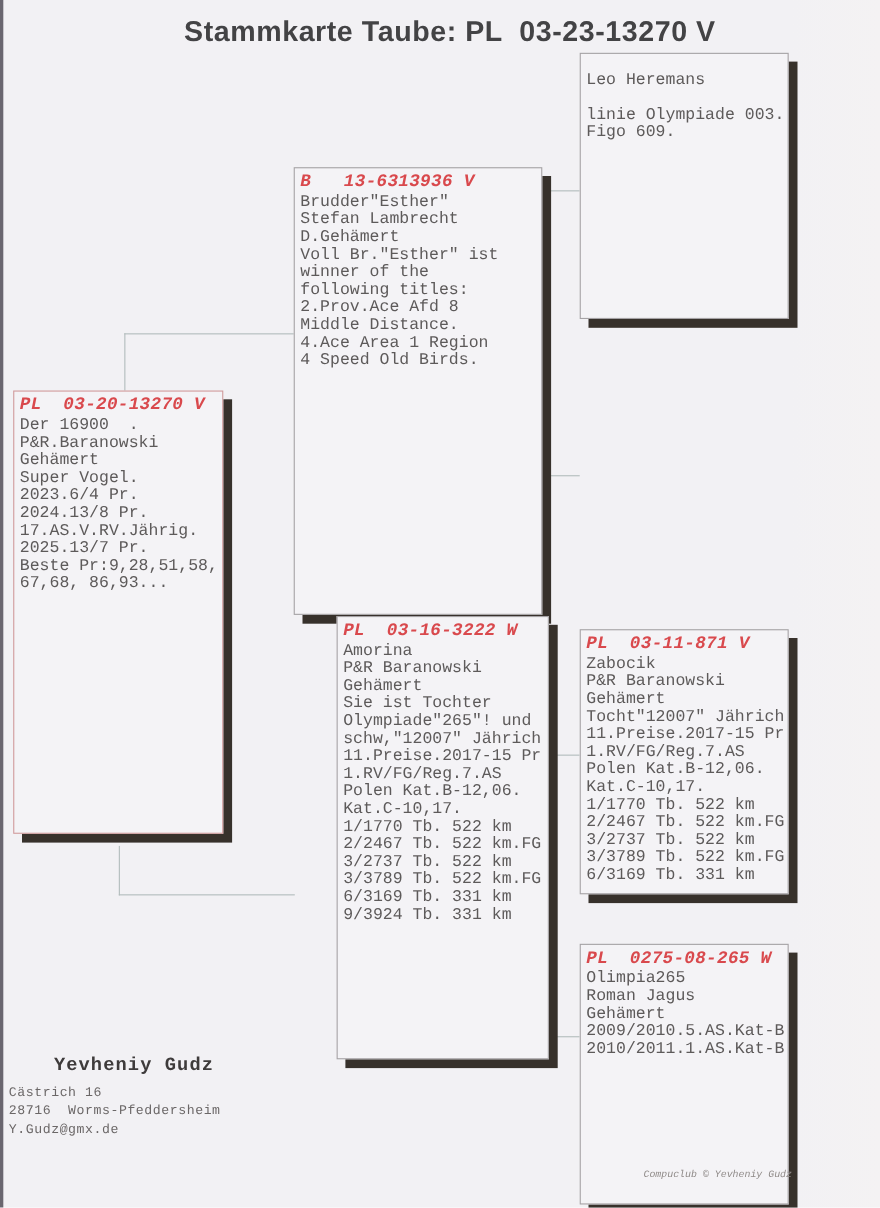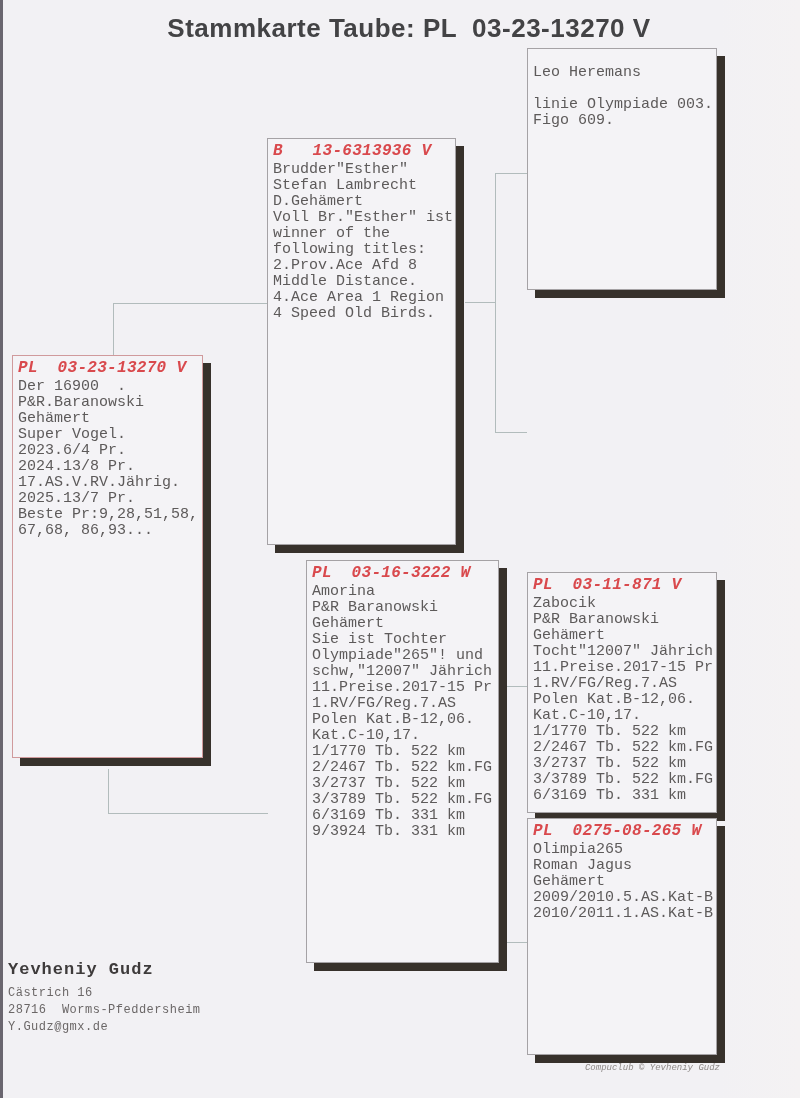--- a/index.html
+++ b/index.html
@@ -33,30 +33,30 @@
     color:#d9494d; white-space:pre; letter-spacing:.3px;
   }
   .plines { padding-left:5px; }
   .ln {
     font-size:15px; line-height:16px; min-height:16px;
     color:#5d5a5a; white-space:pre;
   }
   .cline { position:absolute; background:#b2bcbc; }
   
   .b-subject   { left:12px;  top:355px; width:191px; height:403px; }
-  .b-sire      { left:267px; top:138px; width:189px; height:407px; }
+  .b-sire      { left:267px; top:152px; width:226px; height:407px; }
   .b-dam       { left:267px; top:560px; width:193px; height:403px;margin-left:39px; }
   .b-sire-sire { left:527px; top:48px;  width:190px; height:242px; }
   .b-sire-dam  { left:527px; top:305px; width:190px; height:240px; }
   .b-dam-sire  { left:527px; top:572px; width:190px; height:241px; }
-  .b-dam-dam   { left:527px; top:818px; width:190px; height:237px; }
+  .b-dam-dam   { left:527px; top:858px; width:190px; height:237px; }
   .owner { position:absolute; left:8px; top:960px; }
   .owner-name {
     font-size:17px; font-weight:bold; color:#3e3b3b;
-    letter-spacing:1px; white-space:pre; margin-bottom:6px;
+    letter-spacing:1px; white-space:pre; margin-bottom:6px;margin-left:41px;
   }
   .owner-ln {
     font-size:12px; line-height:17px; min-height:17px;
     color:#6b6767; white-space:pre; letter-spacing:.5px;
   }
   .footer {
     position:absolute; left:555px; top:1063px; width:165px;
     text-align:right; font-size:9px; font-style:italic;
     color:#8f8a88; white-space:pre;
   }
@@ -79,21 +79,21 @@
   <div class="cline" style="left:495px;top:173px;width:1px;height:260px"></div>
   <div class="cline" style="left:496px;top:173px;width:31px;height:1px"></div>
   <div class="cline" style="left:496px;top:432px;width:31px;height:1px"></div>
 
   <div class="cline" style="left:465px;top:806px;width:31px;height:1px"></div>
   <div class="cline" style="left:495px;top:686px;width:1px;height:257px"></div>
   <div class="cline" style="left:496px;top:686px;width:31px;height:1px"></div>
   <div class="cline" style="left:496px;top:942px;width:31px;height:1px"></div>
 
   <section class="pbox subject b-subject">
-    <div class="phead">PL  03-23-13270 V</div>
+    <div class="phead">PL  03-20-13270 V</div>
     <div class="plines">
         <div class="ln">Der 16900  .</div>
         <div class="ln">P&amp;R.Baranowski</div>
         <div class="ln">Gehämert</div>
         <div class="ln">Super Vogel.</div>
         <div class="ln">2023.6/4 Pr.</div>
         <div class="ln">2024.13/8 Pr.</div>
         <div class="ln">17.AS.V.RV.Jährig.</div>
         <div class="ln">2025.13/7 Pr.</div>
         <div class="ln">Beste Pr:9,28,51,58,</div>

